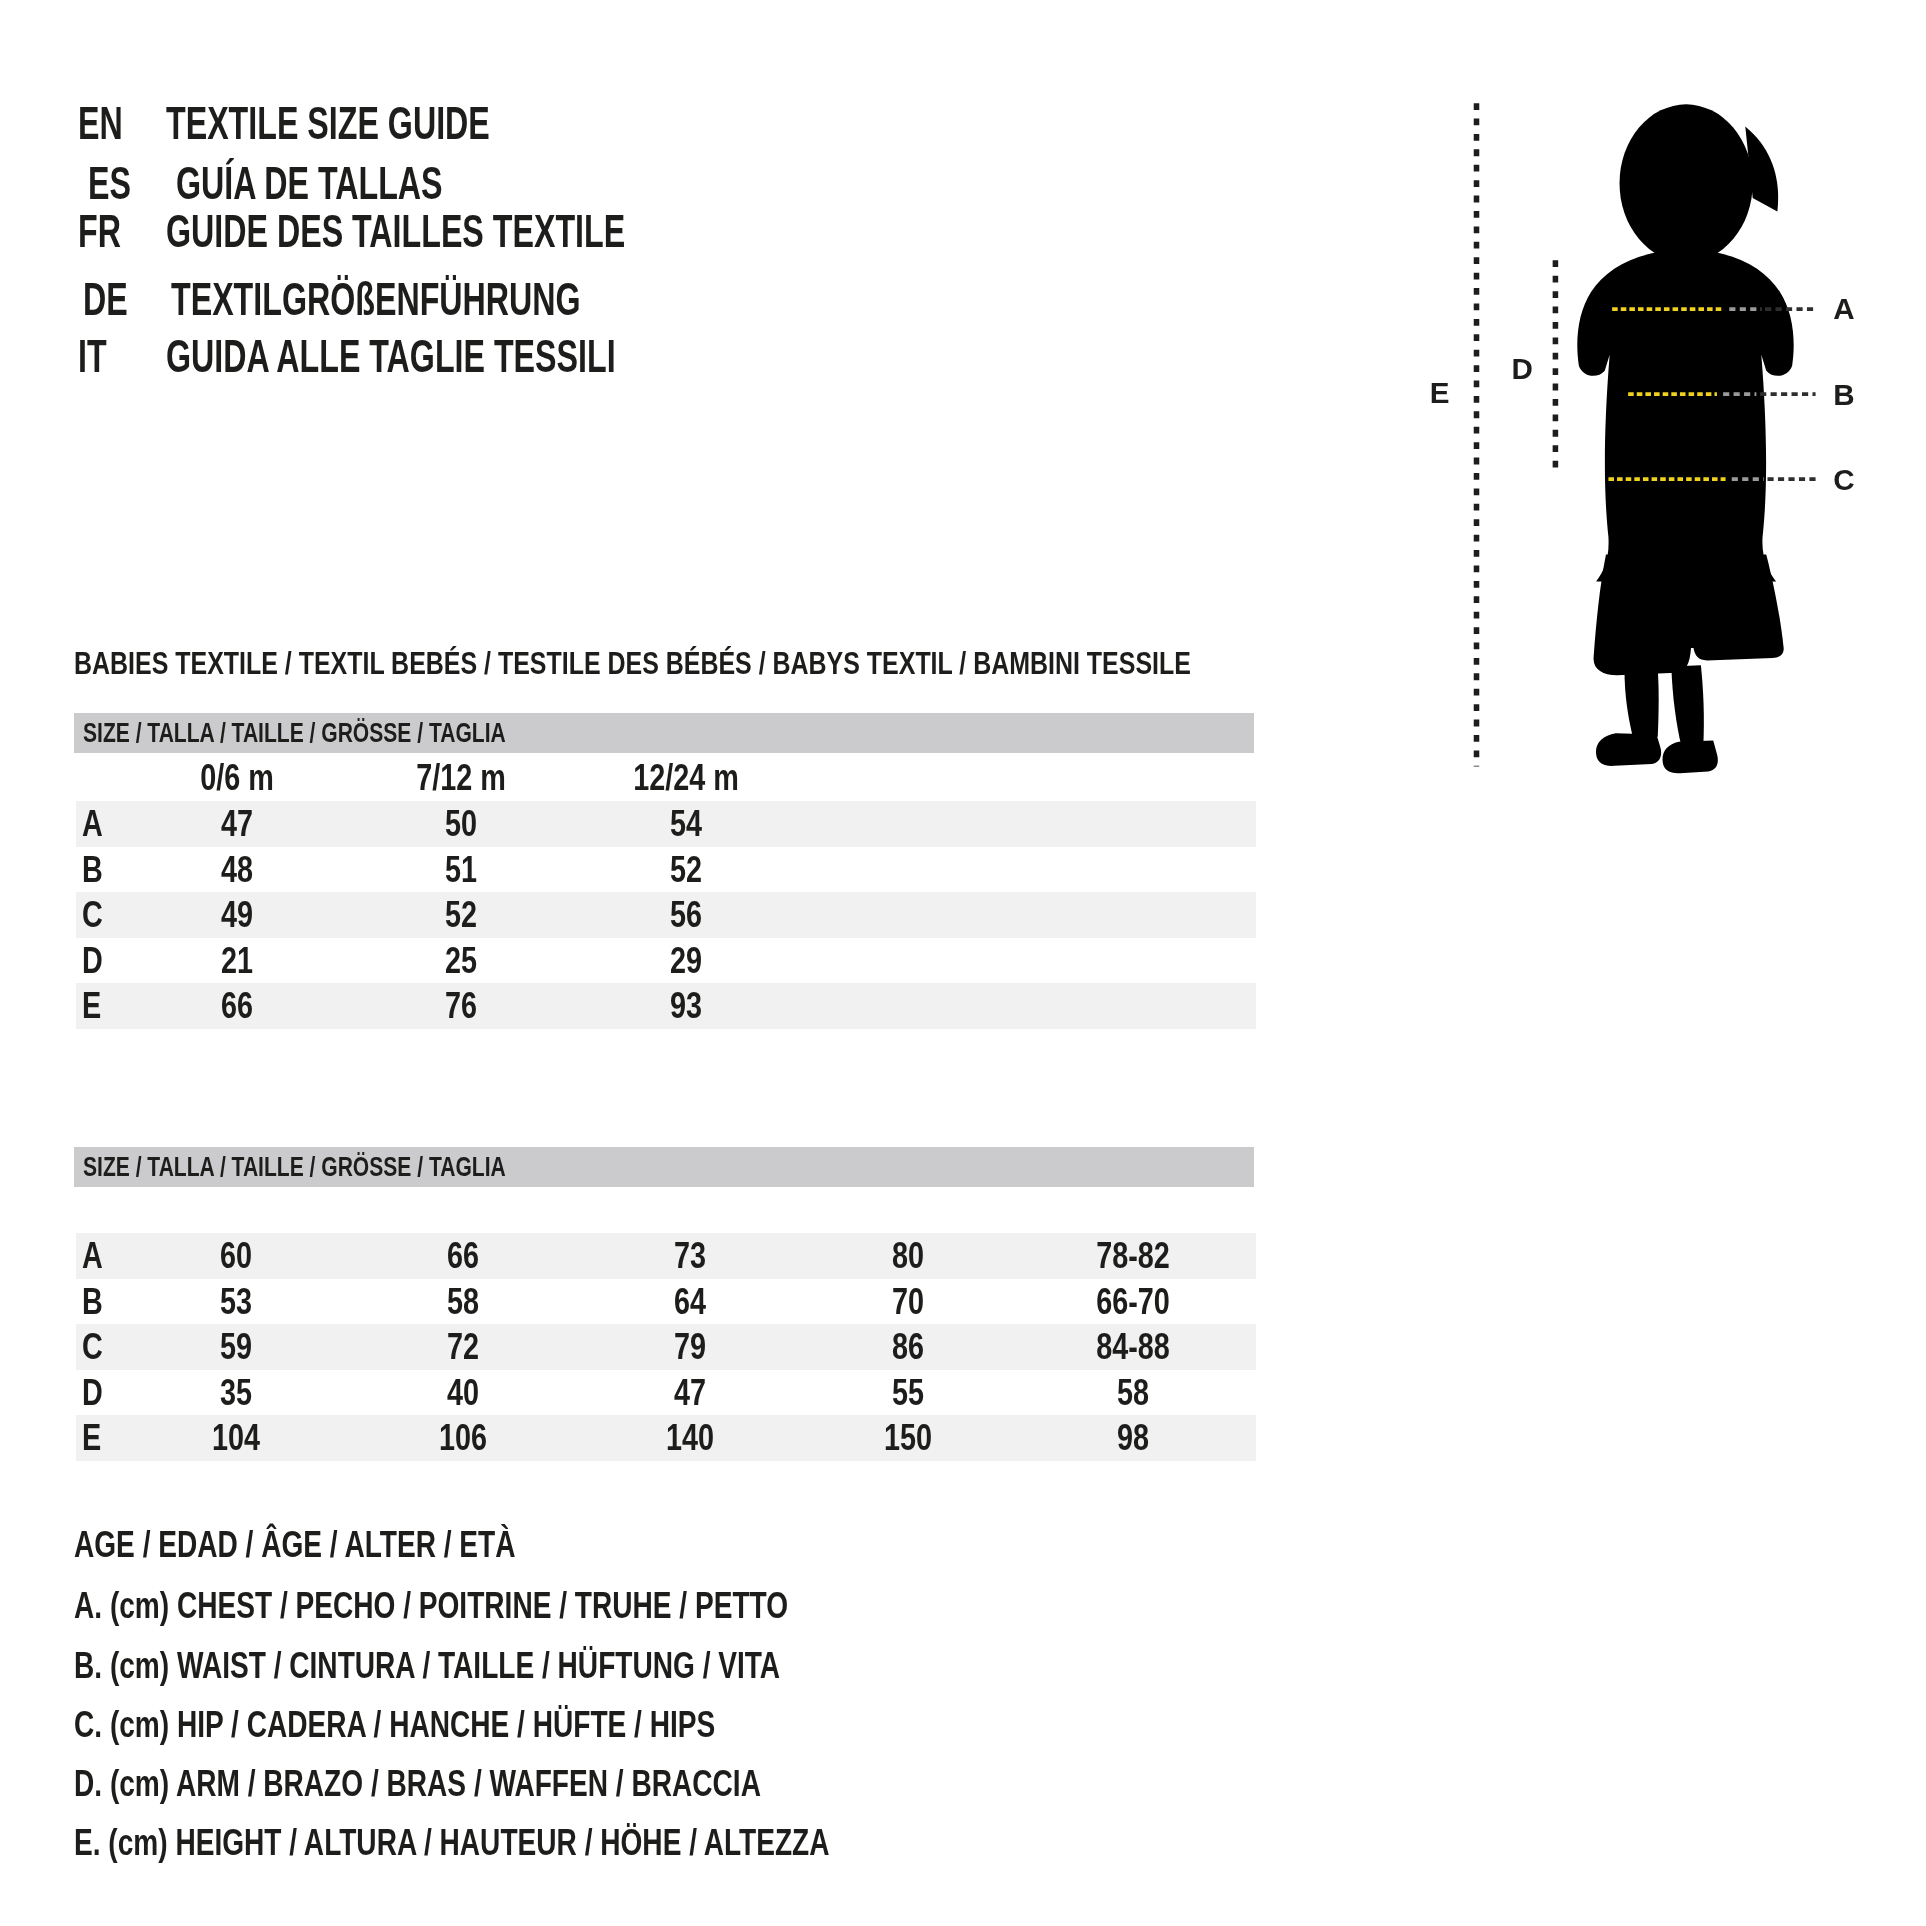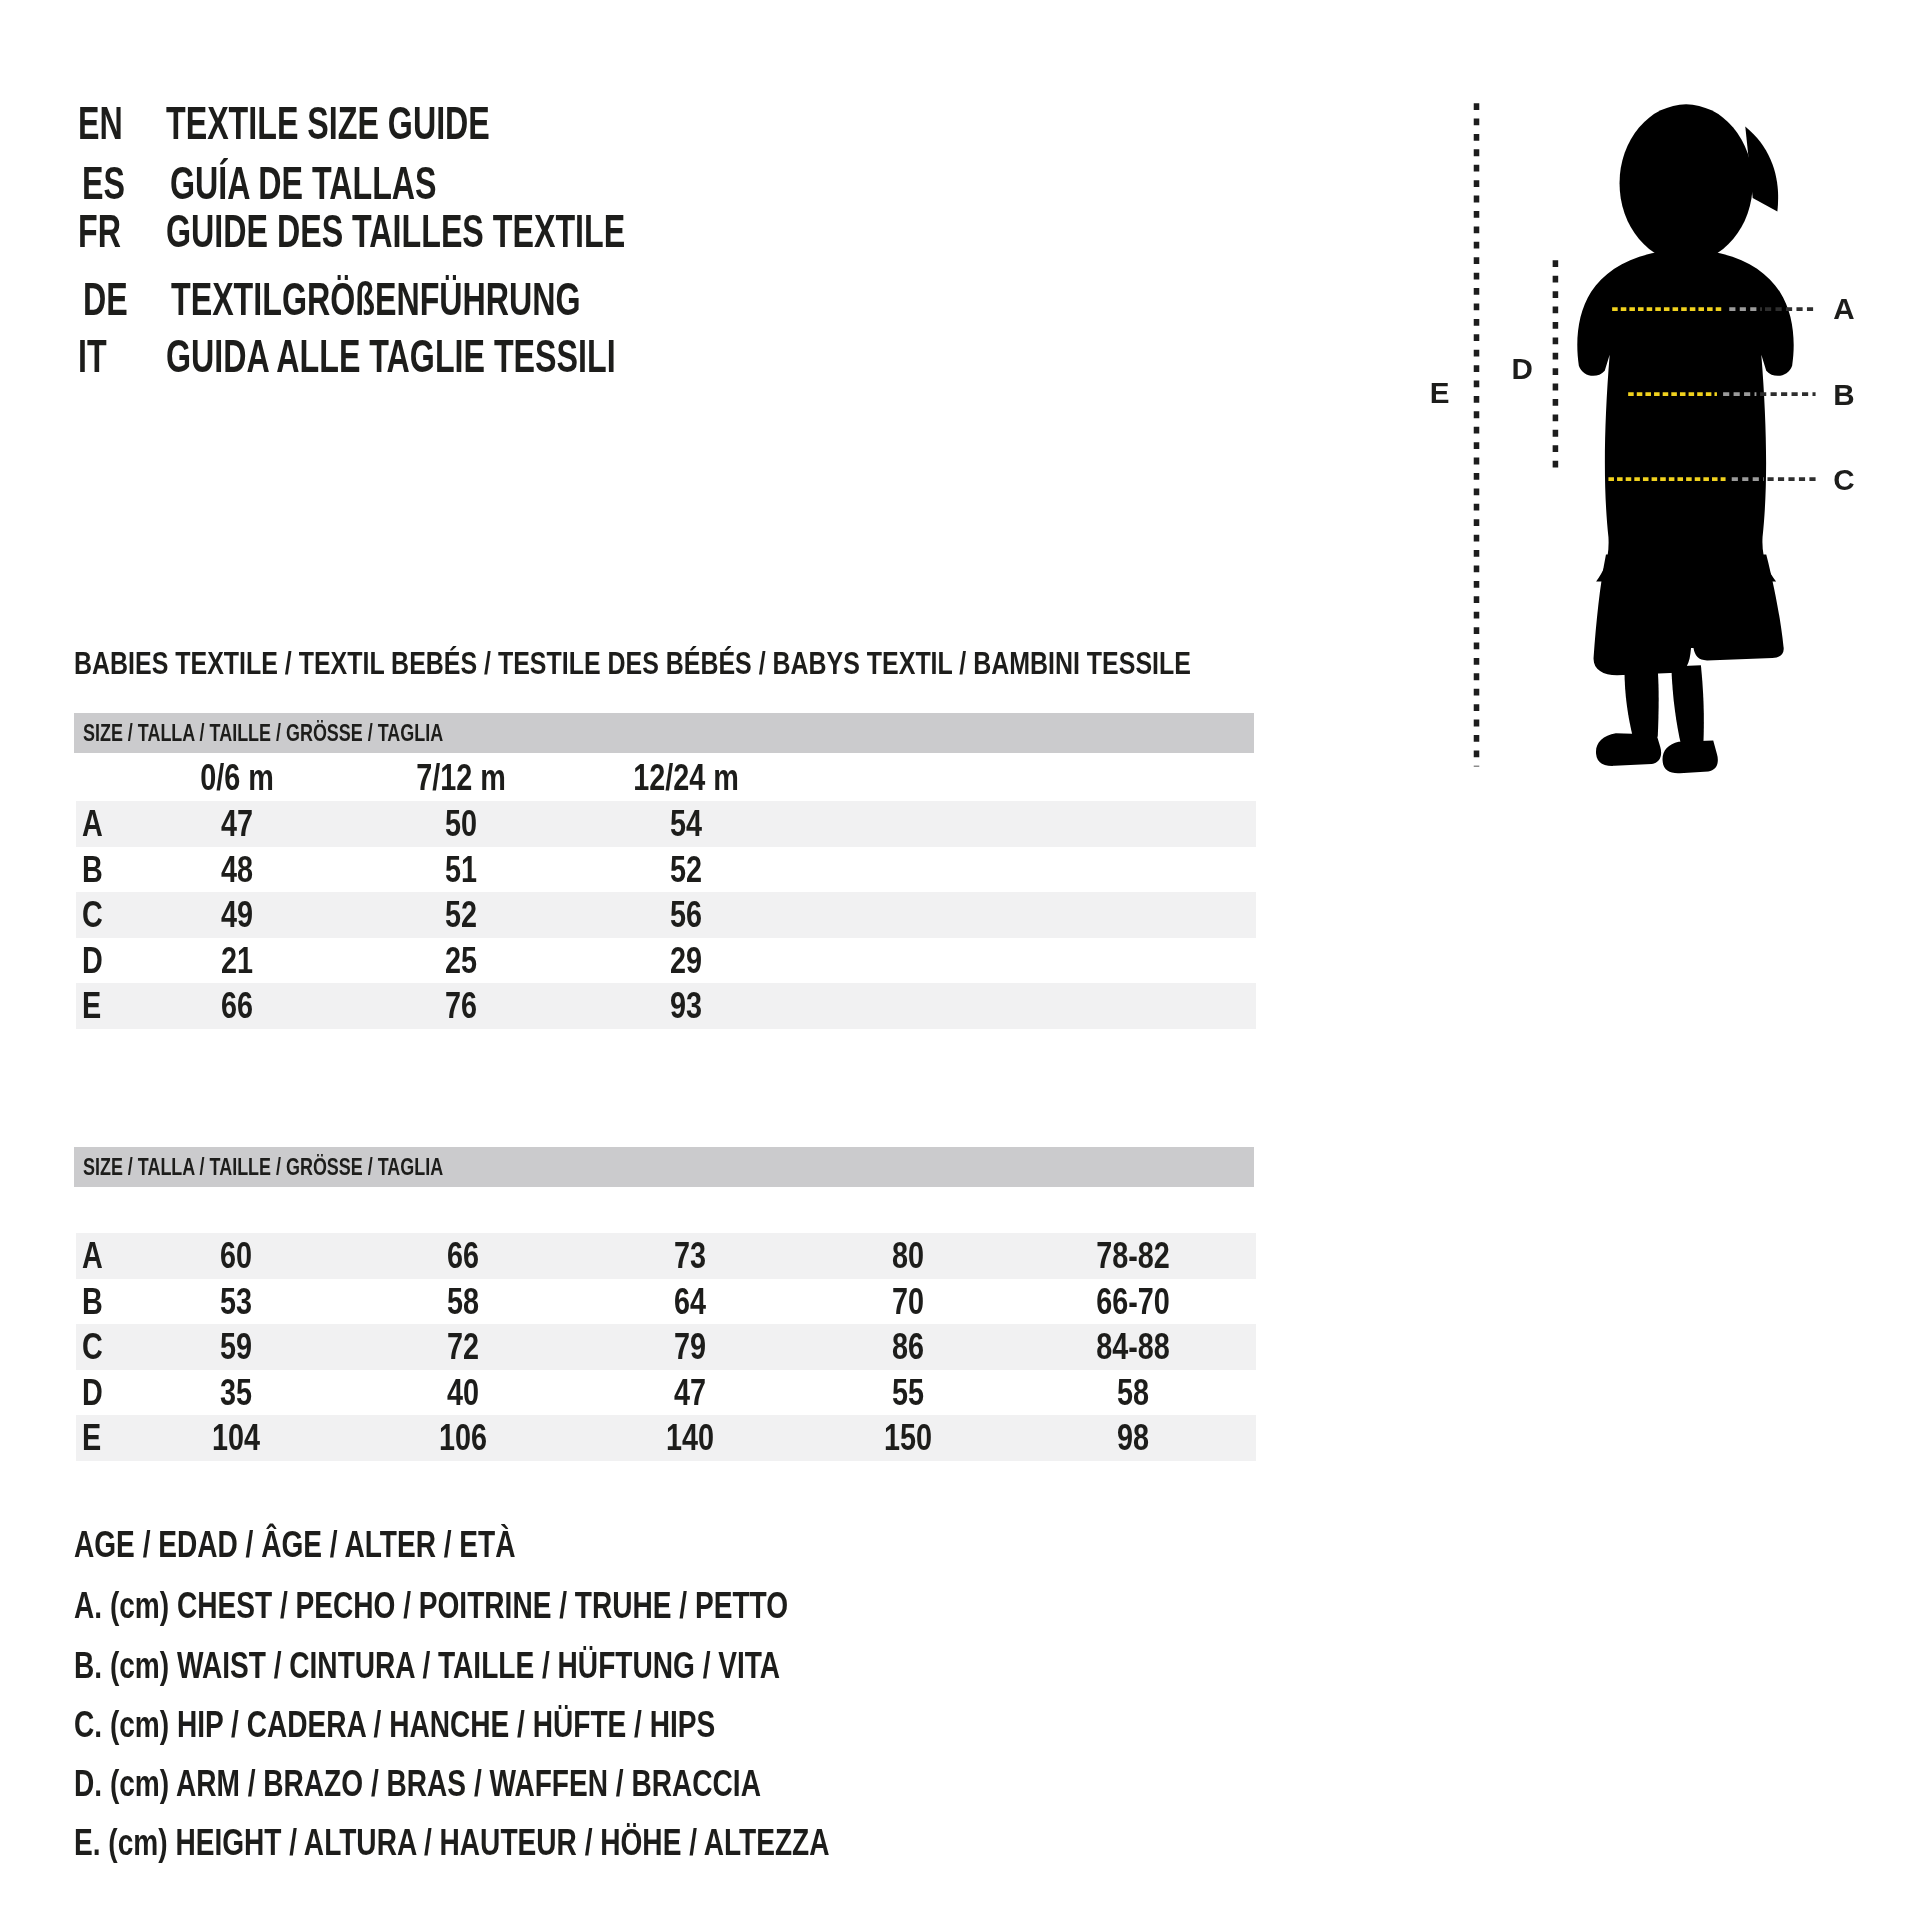--- a/index.html
+++ b/index.html
@@ -23,21 +23,21 @@
   .title-row{position:absolute;height:54px;line-height:54px;font-size:46px;}
   .title-code{position:absolute;left:78px;top:0;}
   .title-label{position:absolute;left:166px;top:0;}
   .heading{
     position:absolute;left:74px;height:54px;line-height:54px;
     font-size:32px;
   }
   .heading .cond,.legend-line .cond{transform:scaleX(0.78);}
   .size-bar{
     position:absolute;left:74px;width:1180px;height:40px;
-    background:#cbcbcd;line-height:40px;font-size:23px;
+    background:#cbcbcd;line-height:40px;font-size:27px;
   }
   .size-bar .cond{transform:scaleX(0.78);margin-left:8.6px;}
   .colhead-row,.data-row{
     position:absolute;left:76px;width:1180px;height:46px;
     line-height:46px;font-size:36px;
   }
   .data-row.stripe{background:#f1f1f2;}
   .row-letter{
     position:absolute;left:6.2px;top:0;height:46px;line-height:46px;
     display:inline-block;transform:scaleX(0.80);transform-origin:left center;
@@ -59,21 +59,21 @@
 </head>
 <body>
 
 <div class="canvas">
 
   <div>
     <div class="title-row abs" style="top:96px;left:0;width:986px">
       <span class="title-code"><span class="cond">EN</span></span>
       <span class="title-label"><span class="cond">TEXTILE SIZE GUIDE</span></span>
     </div>
-    <div class="title-row abs" style="top:156px;left:4px;width:986px">
+    <div class="title-row abs" style="top:156px;left:10px;width:986px">
       <span class="title-code"><span class="cond">ES</span></span>
       <span class="title-label"><span class="cond">GUÍA DE TALLAS</span></span>
     </div>
     <div class="title-row abs" style="top:204px;left:0;width:986px">
       <span class="title-code"><span class="cond">FR</span></span>
       <span class="title-label"><span class="cond">GUIDE DES TAILLES TEXTILE</span></span>
     </div>
     <div class="title-row abs" style="top:272px;left:5px;width:986px">
       <span class="title-code"><span class="cond">DE</span></span>
       <span class="title-label"><span class="cond">TEXTILGRÖßENFÜHRUNG</span></span>

